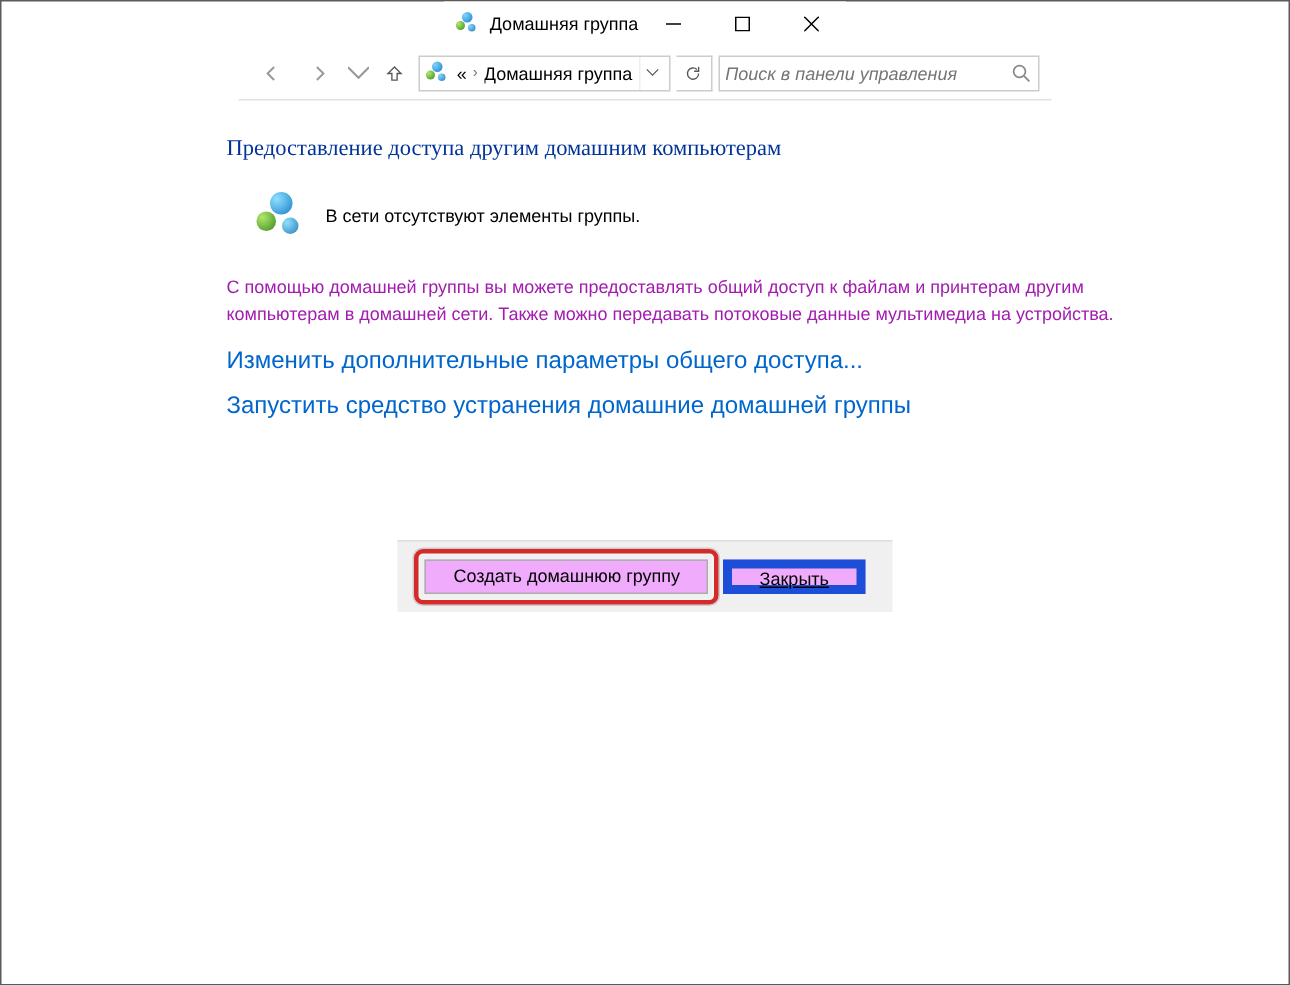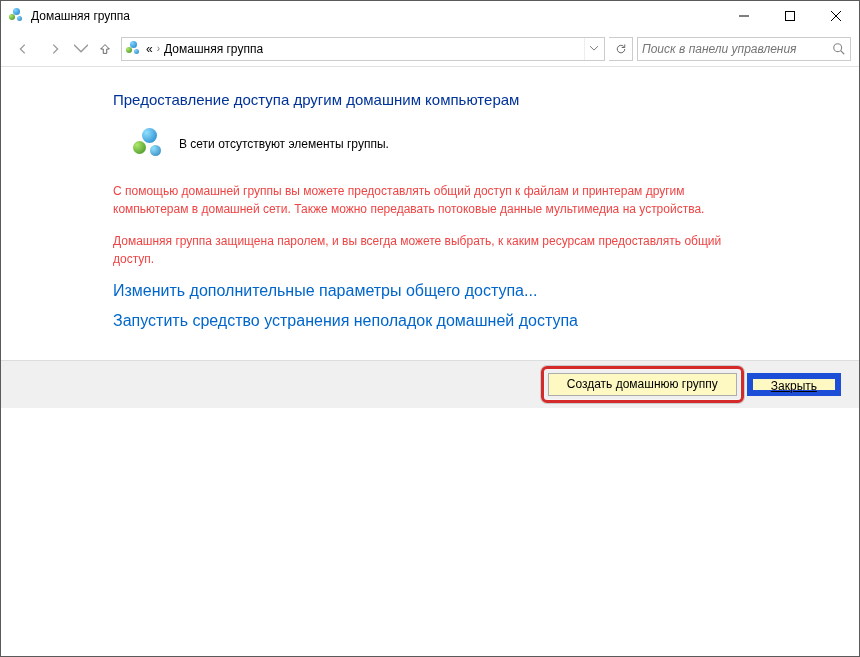--- a/index.html
+++ b/index.html
@@ -10,20 +10,21 @@
   color: #000;
 }
 .window {
   width: 860px;
   height: 657px;
   border: 1px solid #5a5a5a;
   background: #fff;
   position: relative;
   display: flex;
   flex-direction: column;
+  align-items: center;
 }
 .titlebar {
   height: 30px;
   display: flex;
   align-items: center;
   padding: 0 0 0 8px;
   background: #fff;
 }
 .titlebar-icon {
   width: 16px; height: 16px;
@@ -128,20 +129,21 @@
 .content {
   flex: 1;
   padding: 24px 40px 20px 112px;
   overflow: auto;
 }
 .page-title {
   color: #003399;
   font-size: 15px;
   font-weight: normal;
   margin-bottom: 20px;
+  font-family: Liberation Serif, serif;
 }
 .status-row {
   display: flex;
   align-items: center;
   gap: 14px;
   margin-bottom: 22px;
   padding-left: 20px;
 }
 .status-icon {
   width: 32px; height: 32px;
@@ -149,21 +151,21 @@
   flex-shrink: 0;
 }
 .status-icon .ball { position: absolute; border-radius: 50%; }
 .status-icon .sb1 { width: 15px; height: 15px; background: radial-gradient(circle at 30% 30%, #8fe0ff, #1a7fc7); top: 0; left: 9px; }
 .status-icon .sb2 { width: 13px; height: 13px; background: radial-gradient(circle at 30% 30%, #b0e86b, #3a8a1f); top: 13px; left: 0; }
 .status-icon .sb3 { width: 11px; height: 11px; background: radial-gradient(circle at 30% 30%, #8fe0ff, #2a7fb7); top: 17px; left: 17px; }
 .status-text { font-size: 12px; color: #000; }
 .body-text {
   font-size: 12px;
   line-height: 1.5;
-  color: #ef4444;
+  color: #a21caf;
   margin-bottom: 14px;
   max-width: 630px;
 }
 .link {
   color: #0066cc;
   font-size: 16px;
   text-decoration: none;
   display: block;
   margin-bottom: 12px;
   cursor: pointer;
@@ -176,21 +178,21 @@
   display: flex;
   justify-content: flex-end;
   gap: 10px;
   align-items: center;
 }
 .btn {
   height: 23px;
   padding: 0 18px;
   font-size: 12px;
   border: 1px solid #adadad;
-  background: #fef9c3;
+  background: #f0abfc;
   cursor: pointer;
   font-family: inherit;
 }
 .highlight-ring {
   position: absolute;
   border: 3px solid #d42a2a;
   border-radius: 6px;
   box-shadow: 0 0 0 1px rgba(0,0,0,0.15), inset 0 0 0 1px rgba(255,255,255,0.4);
   pointer-events: none;
 }
@@ -295,24 +297,23 @@
     <div class="status-row">
       <div class="status-icon">
         <div class="ball sb1"></div>
           <div class="ball sb2"></div>
           <div class="ball sb3"></div>
       </div>
       <div class="status-text">В сети отсутствуют элементы группы.</div>
     </div>
 
     <p class="body-text">С помощью домашней группы вы можете предоставлять общий доступ к файлам и принтерам другим компьютерам в домашней сети. Также можно передавать потоковые данные мультимедиа на устройства.</p>
-    <p class="body-text">Домашняя группа защищена паролем, и вы всегда можете выбрать, к каким ресурсам предоставлять общий доступ.</p>
 
     <a class="link">Изменить дополнительные параметры общего доступа...</a>
-    <a class="link">Запустить средство устранения неполадок домашней доступа</a>
+    <a class="link">Запустить средство устранения домашние домашней группы</a>
   </div>
 
   <div class="button-bar">
     <div style="position:relative; display:inline-block;">
       <button class="btn">Создать домашнюю группу</button>
       <div class="highlight-ring" style="top:-7px; left:-7px; right:-7px; bottom:-7px;"></div>
     </div>
     <button class="btn default">Закрыть</button>
   </div>
 

